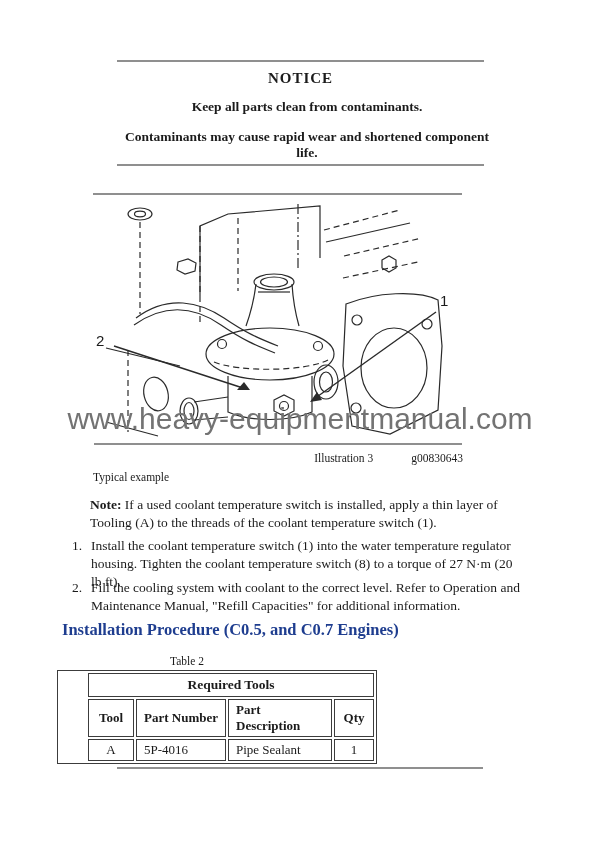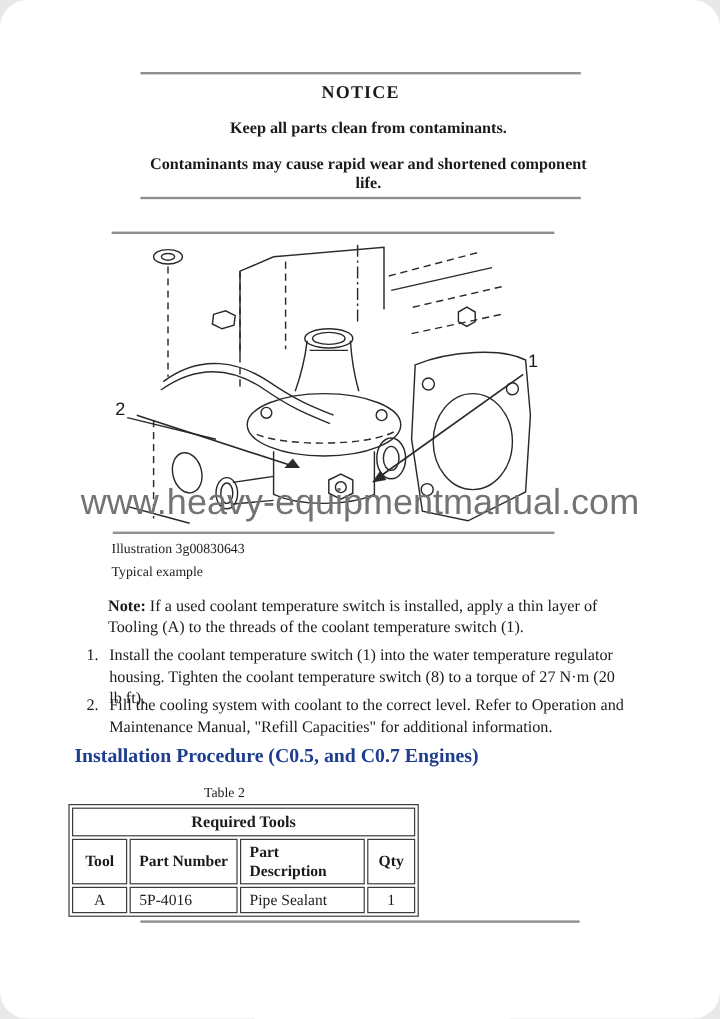--- a/index.html
+++ b/index.html
@@ -1,19 +1,19 @@
 <!DOCTYPE html>
 <html><head>
 <meta charset="utf-8">
 <style>
   html,body { margin:0; padding:0; background:#e8e8e8; }
   .page {
     position:relative; width:600px; height:849px; margin:0 auto;
     background:#ffffff; overflow:hidden;
-    font-family:"Liberation Serif", serif; color:#1b1b1b;border-radius:23px;
+    font-family:"Liberation Serif", serif; color:#1b1b1b;
   }
   .rule { position:absolute; height:2px; background:#8f8f8f; }
   .notice-title {
     position:absolute; left:117px; top:70px; width:367px;
     text-align:center; font-weight:bold; font-size:15px; letter-spacing:1px;
   }
   .notice-par { position:absolute; left:117px; width:380px; font-weight:bold; font-size:13.5px;text-align:center; }
   .notice-par.p1 { top:99px; }
   .notice-par.p2 { top:129px; }
 
@@ -30,21 +30,21 @@
   }
 
   .watermark {
     position:absolute; left:50%; top:402px; transform:translateX(-50%);
     font-family:Liberation Sans, sans-serif; font-size:30px; color:#737373;
     white-space:nowrap; z-index:5; letter-spacing:0px;
   }
 
   .caption-row {
     position:absolute; left:93px; top:452px; width:370px;
-    display:flex; justify-content:flex-start; font-size:11.5px;
+    display:flex; justify-content:flex-end; font-size:11.5px;gap:38px;
   }
   .caption-sub { position:absolute; left:93px; top:471px; font-size:11.5px;text-align:right; }
 
   .note-par {
     position:absolute; left:90px; top:496px; width:436px;
     font-size:13.5px; line-height:1.32;
   }
   .note-par b { font-weight:bold; }
 
   .step { position:absolute; left:72px; width:452px; display:flex; font-size:13.5px; line-height:1.32; }
@@ -55,21 +55,21 @@
 
   .section-heading {
     position:absolute; left:62px; top:620px;
     font-size:16.5px; font-weight:bold; color:#1e3d8f;
   }
   .table-label { position:absolute; left:170px; top:655px; font-size:11.5px; }
 
   .tools-table-wrap { position:absolute; left:57px; top:670px; }
   table.tools {
     border-collapse:separate; border-spacing:2px;
-    border:1px solid #3c3c3c; background:#ffffff;
+    border:1px solid #3c3c3c; background:#ffffff;padding-left:28px;
   }
   table.tools th, table.tools td {
     border:1px solid #3c3c3c; font-size:13px; padding:2px 7px; background:#ffffff;
   }
   table.tools .title-cell { text-align:center; font-weight:bold; font-size:13.5px; padding:3px 6px; }
   table.tools th { font-weight:bold; text-align:left; }
   table.tools th.c, table.tools td.c { text-align:center; }
   table.tools th.tool { width:30px; }
   table.tools th.pn   { width:74px; }
   table.tools th.pd   { width:88px; }

